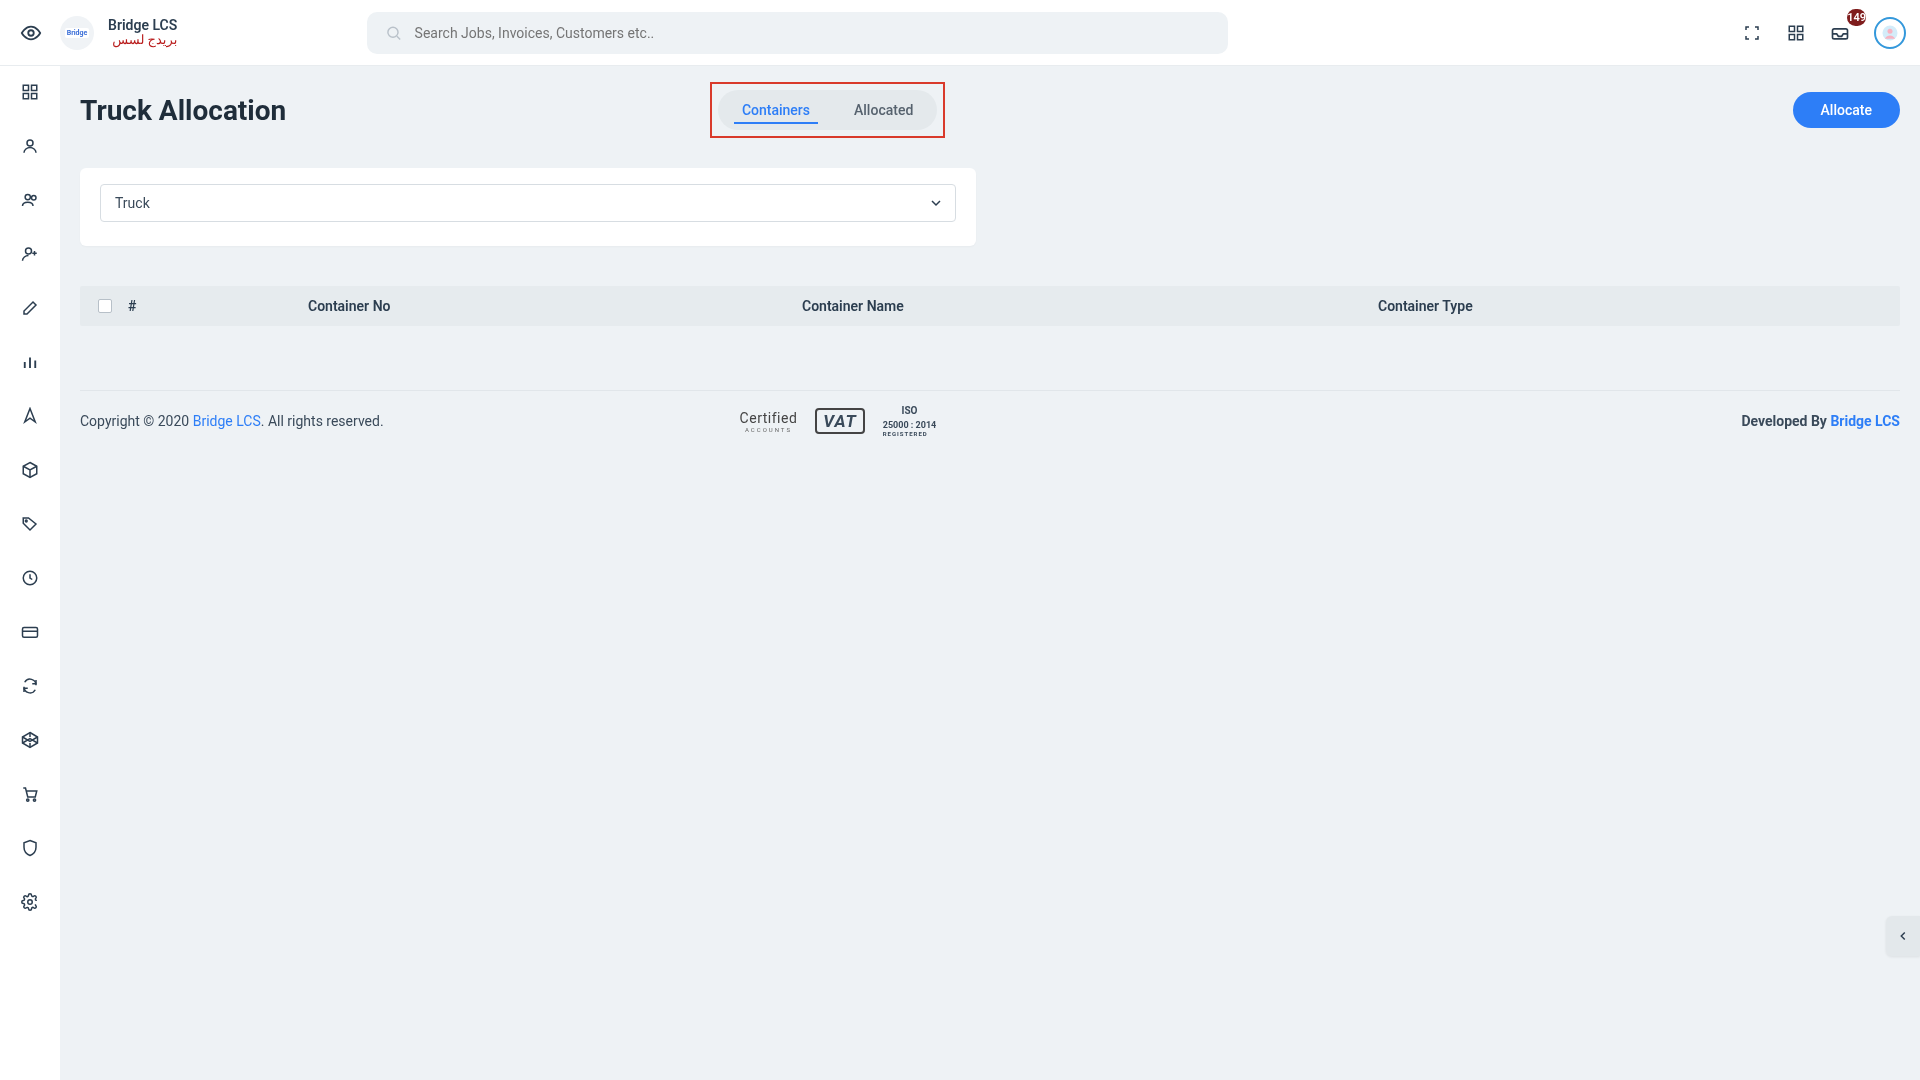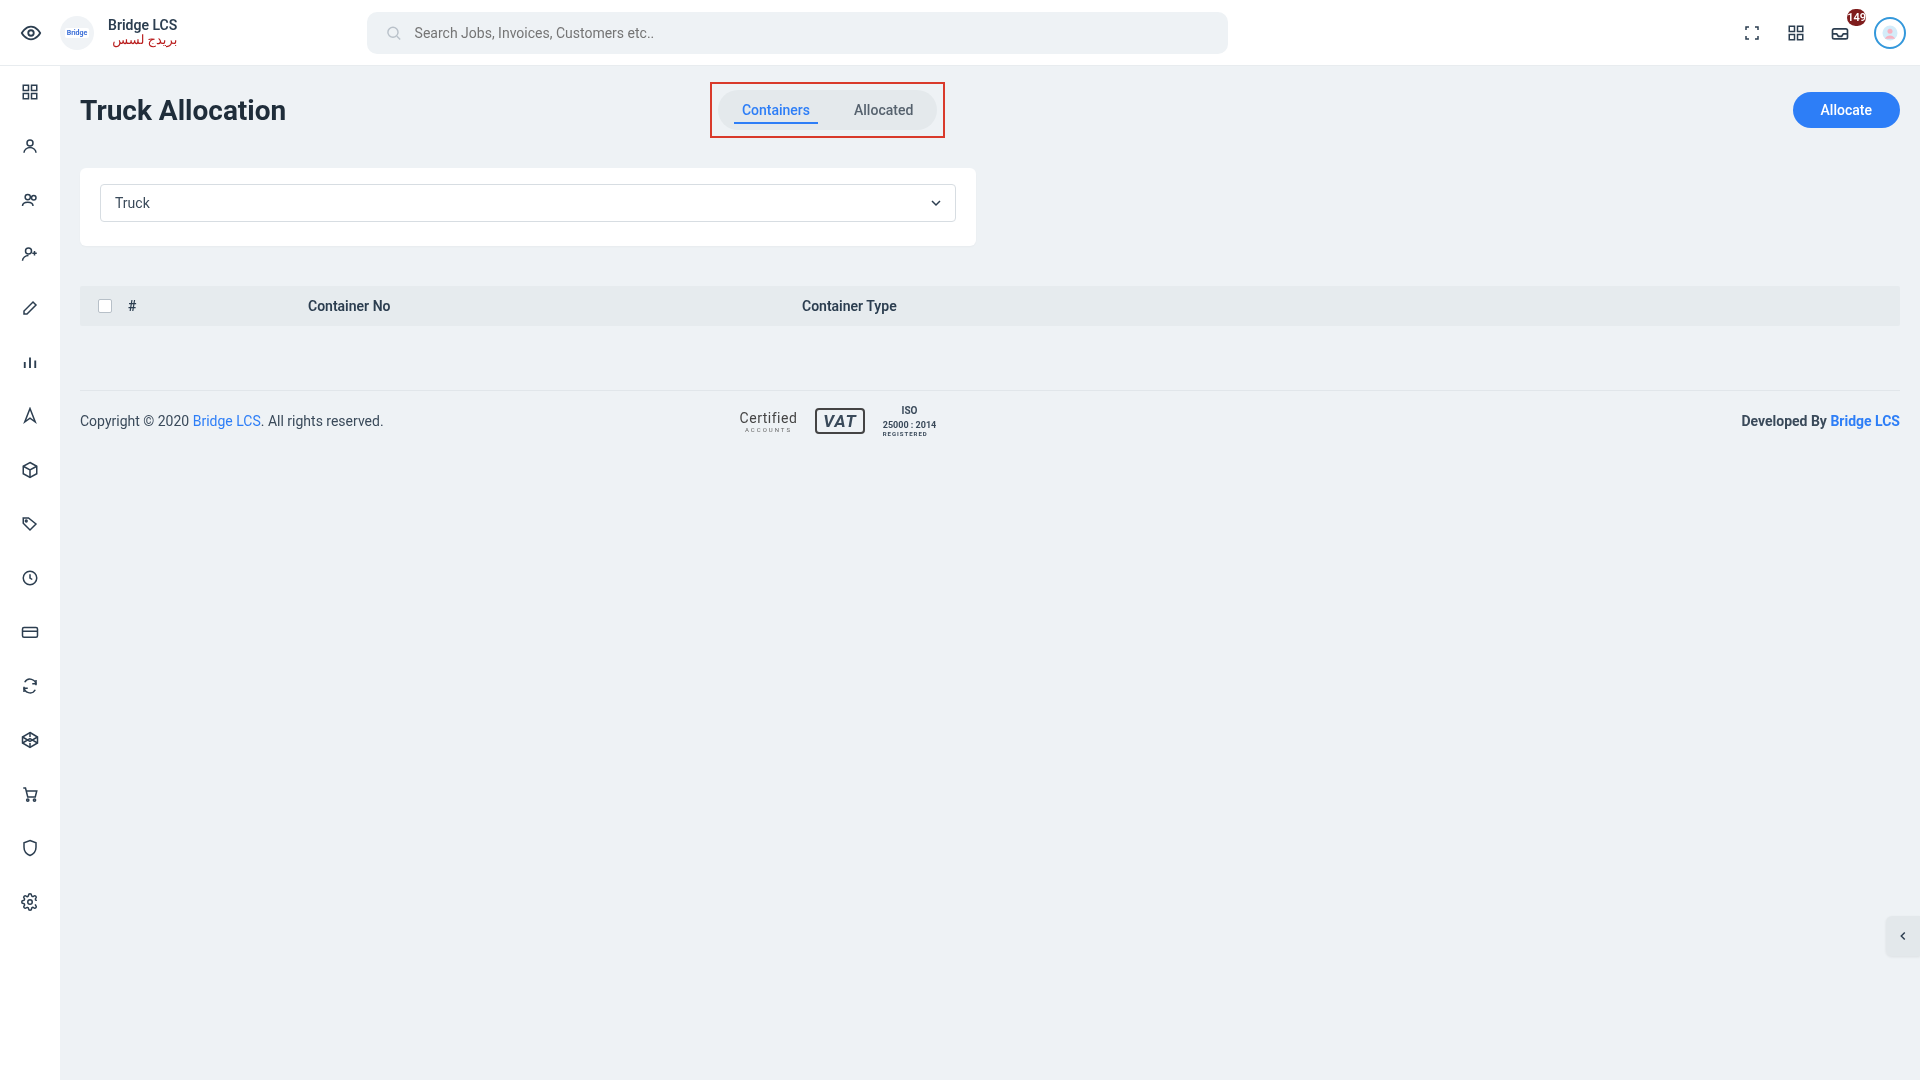--- a/index.html
+++ b/index.html
@@ -254,20 +254,21 @@
       </div>
     </div>
 
     <div class="tbl">
       <div class="tbl-head">
         <div class="th-check">
             <div class="cb"></div>
           </div>
         <div class="th-num">#</div>
         <div class="th-no">Container No</div>
+        <div class="th-name">Container Name</div>
         <div class="th-type">Container Type</div>
       </div>
     </div>
 
     <div class="footer">
       <div class="left">
         <span>Copyright © 2020 </span><a class="link">Bridge LCS</a><span>. All rights reserved.</span>
       </div>
       <div class="center">
         <div class="cert-badge">

